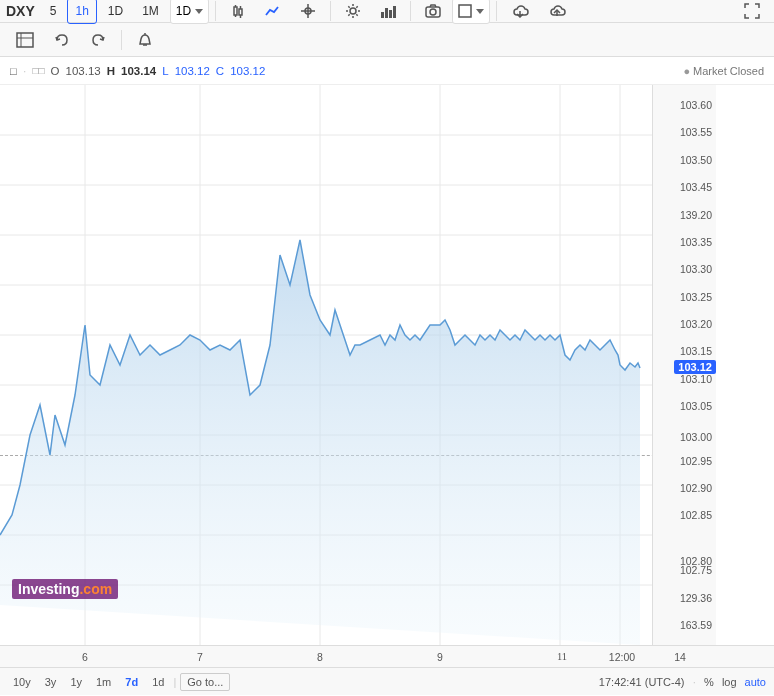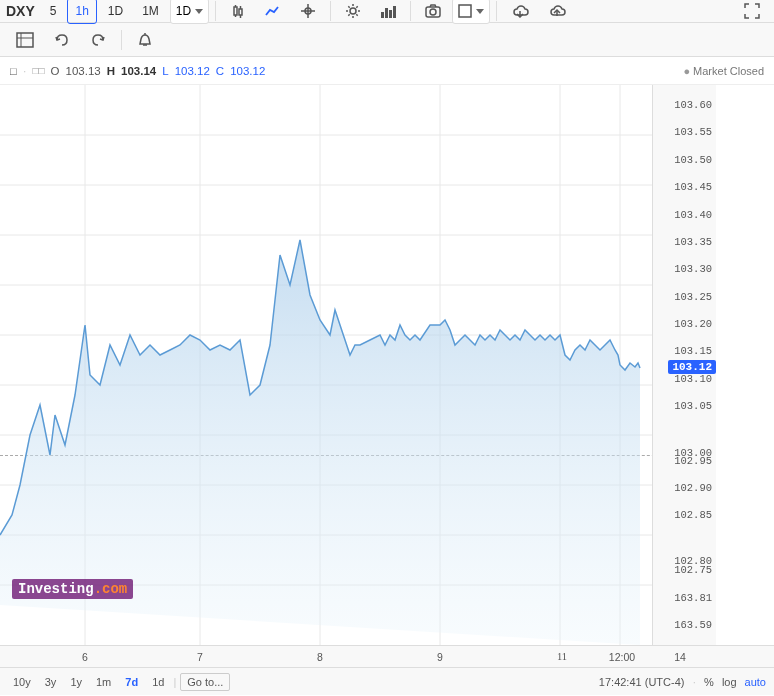--- a/index.html
+++ b/index.html
@@ -107,21 +107,20 @@
       color: #999;
     }
 
     
     .chart-container {
       position: relative;
       width: 716px;
       height: 560px;
       background: #fff;
       overflow: hidden;
-      font-family: Liberation Mono, monospace;
     }
 
     .chart-svg {
       position: absolute;
       top: 0; left: 0;
       width: 710px;
       height: 560px;
     }
 
     
@@ -617,36 +616,36 @@
       640,283
     " fill="none" stroke="#5b9bd5" stroke-width="1.5"></polyline>
   </svg>
 
   <div class="y-axis">
 
     <span class="y-label" style="top: 20px;">103.60</span>
     <span class="y-label" style="top: 47px;">103.55</span>
     <span class="y-label" style="top: 75px;">103.50</span>
     <span class="y-label" style="top: 102px;">103.45</span>
-    <span class="y-label" style="top: 130px;">103.40</span>
+    <span class="y-label" style="top: 130px;">139.20</span>
     <span class="y-label" style="top: 157px;">103.35</span>
     <span class="y-label" style="top: 184px;">103.30</span>
     <span class="y-label" style="top: 212px;">103.25</span>
     <span class="y-label" style="top: 239px;">103.20</span>
     <span class="y-label" style="top: 266px;">103.15</span>
     <div class="price-badge" style="top: 275px;">103.12</div>
     <span class="y-label" style="top: 294px;">103.10</span>
     <span class="y-label" style="top: 321px;">103.05</span>
-    <span class="y-label" style="top: 368px;">103.00</span>
+    <span class="y-label" style="top: 352px;">103.00</span>
     <span class="y-label" style="top: 376px;">102.95</span>
     <span class="y-label" style="top: 403px;">102.90</span>
     <span class="y-label" style="top: 430px;">102.85</span>
     <span class="y-label" style="top: 476px;">102.80</span>
     <span class="y-label" style="top: 485px;">102.75</span>
-    <span class="y-label" style="top: 513px;">163.81</span>
+    <span class="y-label" style="top: 513px;">129.36</span>
     <span class="y-label" style="top: 540px;">163.59</span>
   </div>
 
   <div class="watermark">Investing<span>.com</span></div>
 </div>
 
 <div class="time-axis" style="position:relative; width:774px;">
   <span class="time-tick" style="left: 85px;">6</span>
   <span class="time-tick" style="left: 200px;">7</span>
   <span class="time-tick" style="left: 320px;">8</span>

